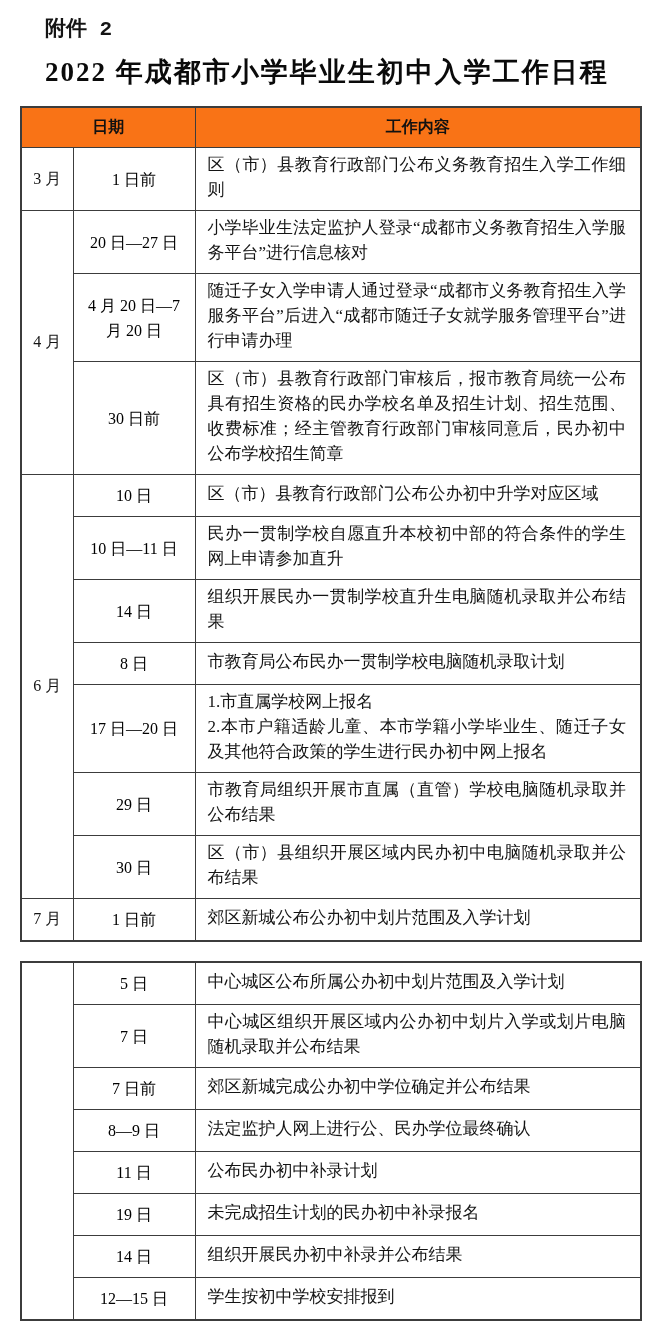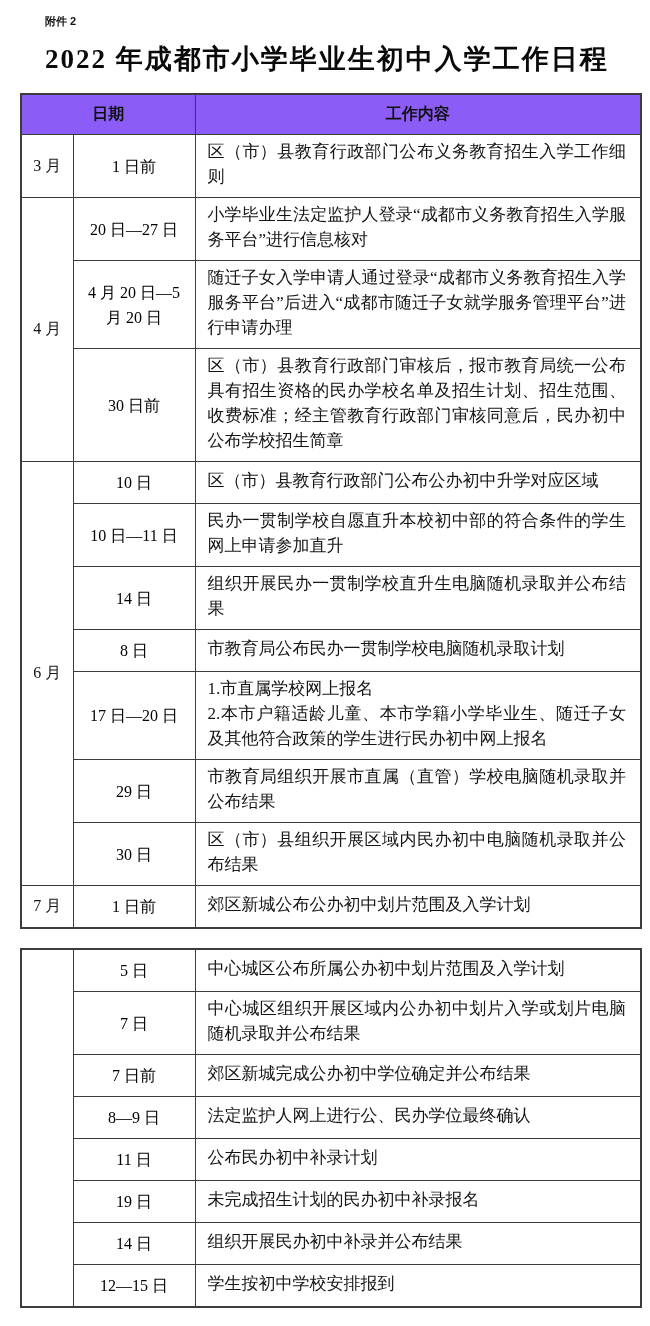--- a/index.html
+++ b/index.html
@@ -12,22 +12,22 @@
   }
   .page {
     width: 650px;
     min-height: 1326px;
     box-sizing: border-box;
     padding: 14px 10px 10px 20px;
     background: #ffffff;
   }
   .attachment-label {
     margin: 0 0 14px 25px;
-    font-family: Liberation Sans, sans-serif;
-    font-size: 11px;
+    font-family: Liberation Mono, monospace;
+    font-size: 21px;
     font-weight: 600;
     color: #141414;
   }
   .doc-title {
     margin: 0 0 18px 25px;
     font-size: 27px;
     line-height: 32px;
     font-weight: bold;
     letter-spacing: 2px;
     color: #0a0a0a;
@@ -49,21 +49,21 @@
   table.schedule {
     border: 2px solid #3c3c3c;
   }
   .schedule th {
     font-family: "Liberation Sans", "DejaVu Sans", sans-serif;
     font-size: 16px;
     font-weight: bold;
     text-align: center;
     padding: 9px 4px;
     color: #111111;
-    background: #8b5cf6;
+    background: #f97316;
   }
   td.month {
     text-align: center;
     vertical-align: middle;
     font-size: 16px;
     padding: 0 2px;
     color: #141414;
   }
   td.date {
     text-align: center;
@@ -111,21 +111,21 @@
           <td class="month" rowspan="1">3 月</td>
           <td class="date">1 日前</td>
           <td class="content">区（市）县教育行政部门公布义务教育招生入学工作细则</td>
         </tr>
         <tr>
           <td class="month" rowspan="3">4 月</td>
           <td class="date">20 日—27 日</td>
           <td class="content">小学毕业生法定监护人登录“成都市义务教育招生入学服务平台”进行信息核对</td>
         </tr>
         <tr>
-          <td class="date">4 月 20 日—5 月 20 日</td>
+          <td class="date">4 月 20 日—7 月 20 日</td>
           <td class="content">随迁子女入学申请人通过登录“成都市义务教育招生入学服务平台”后进入“成都市随迁子女就学服务管理平台”进行申请办理</td>
         </tr>
         <tr>
           <td class="date">30 日前</td>
           <td class="content">区（市）县教育行政部门审核后，报市教育局统一公布具有招生资格的民办学校名单及招生计划、招生范围、收费标准；经主管教育行政部门审核同意后，民办初中公布学校招生简章</td>
         </tr>
         <tr>
           <td class="month" rowspan="7">6 月</td>
           <td class="date">10 日</td>
           <td class="content">区（市）县教育行政部门公布公办初中升学对应区域</td>

